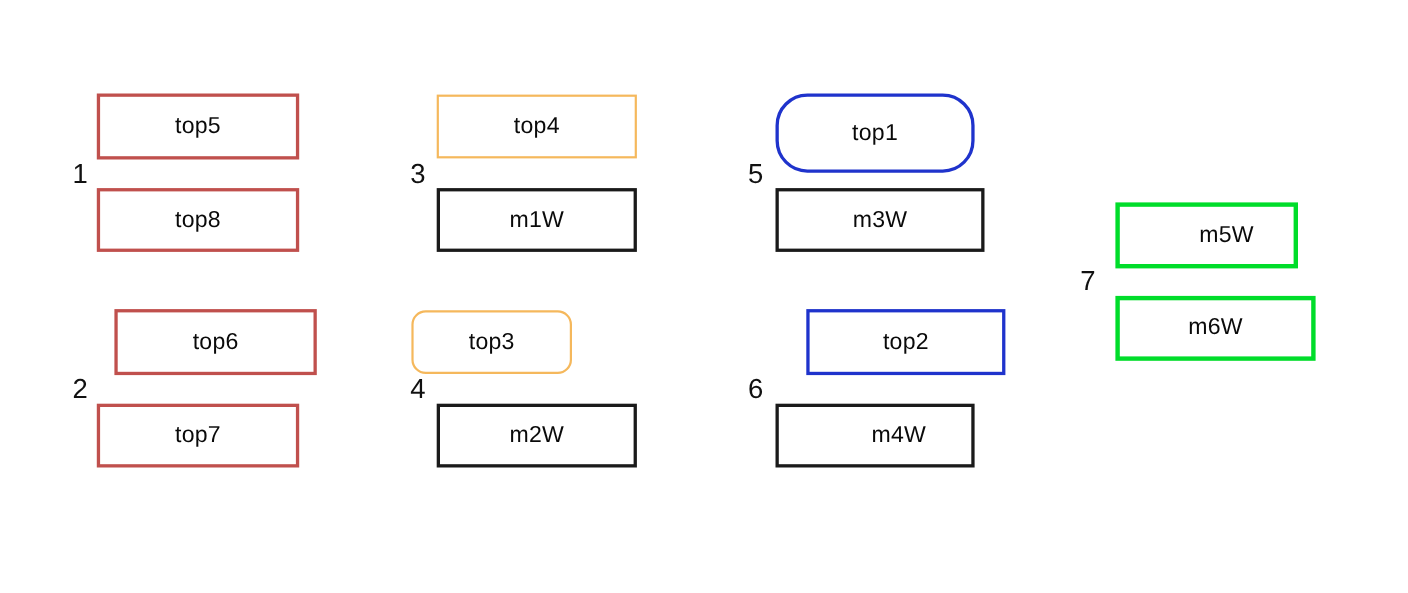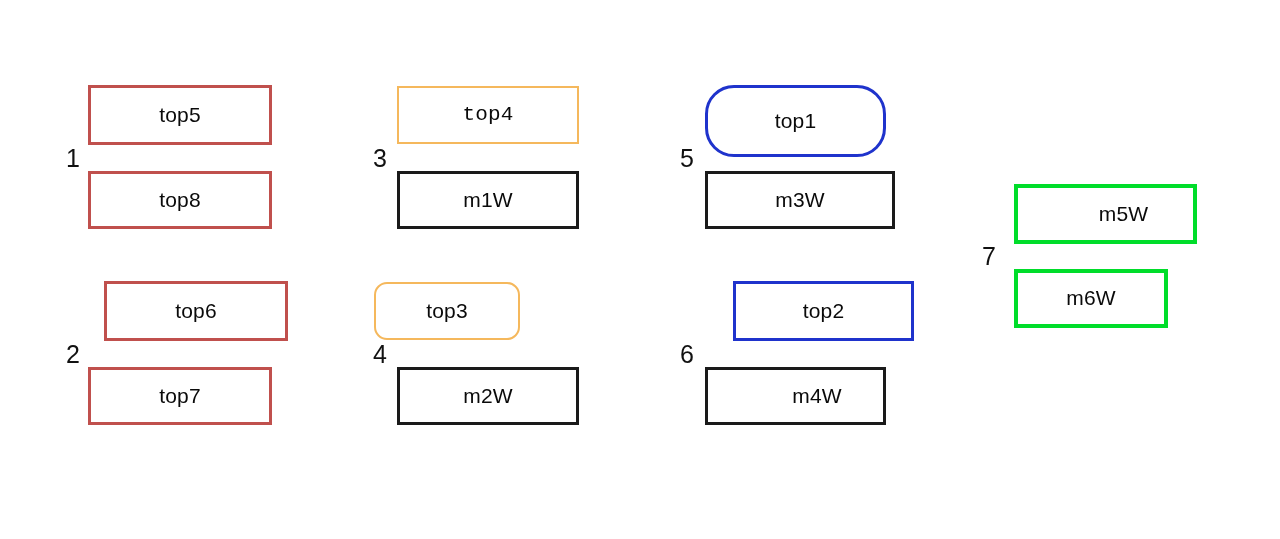--- a/index.html
+++ b/index.html
@@ -60,21 +60,21 @@
       <span class="box-label">top8</span>
     </div>
     <div class="group-index" style="left: 66px; top: 342px;">2</div>
     <div class="box bw-red" style="left: 104px; top: 281px; width: 184px; height: 60px; border-color: rgb(192, 80, 77);">
       <span class="box-label">top6</span>
     </div>
     <div class="box bw-red" style="left: 88px; top: 367px; width: 184px; height: 58px; border-color: rgb(192, 80, 77);">
       <span class="box-label">top7</span>
     </div>
     <div class="group-index" style="left: 373px; top: 146px;">3</div>
-    <div class="box bw-orange" style="left: 397px; top: 86px; width: 182px; height: 58px; border-color: rgb(245, 184, 92); font-family: Liberation Mono, monospace;">
+    <div class="box bw-orange" style="left: 397px; top: 86px; width: 182px; height: 58px; border-color: rgb(245, 184, 92);">
       <span class="box-label">top4</span>
     </div>
     <div class="box bw-black" style="left: 397px; top: 171px; width: 182px; height: 58px; border-color: rgb(26, 26, 26);">
       <span class="box-label">m1W</span>
     </div>
     <div class="group-index" style="left: 373px; top: 342px;">4</div>
     <div class="box bw-orange" style="left: 374px; top: 282px; width: 146px; height: 58px; border-color: rgb(245, 184, 92); border-radius: 13px;">
       <span class="box-label">top3</span>
     </div>
     <div class="box bw-black" style="left: 397px; top: 367px; width: 182px; height: 58px; border-color: rgb(26, 26, 26);">
@@ -88,19 +88,19 @@
       <span class="box-label">m3W</span>
     </div>
     <div class="group-index" style="left: 680px; top: 342px;">6</div>
     <div class="box bw-blue" style="left: 705px; top: 281px; width: 181px; height: 60px; border-color: rgb(31, 51, 204); margin-left: 28px;">
       <span class="box-label">top2</span>
     </div>
     <div class="box bw-black" style="left: 705px; top: 367px; width: 181px; height: 58px; border-color: rgb(26, 26, 26); padding-left: 43px;">
       <span class="box-label">m4W</span>
     </div>
     <div class="group-index" style="left: 982px; top: 244px;">7</div>
-    <div class="box bw-green" style="left: 1014px; top: 184px; width: 183px; height: 60px; border-color: rgb(0, 221, 42); padding-left: 36px;">
+    <div class="box bw-green" style="left: 1014px; top: 184px; width: 166px; height: 60px; border-color: rgb(0, 221, 42); padding-left: 36px;">
       <span class="box-label">m5W</span>
     </div>
-    <div class="box bw-green" style="left: 1014px; top: 269px; width: 154px; height: 59px; border-color: rgb(0, 221, 42);">
+    <div class="box bw-green" style="left: 1014px; top: 269px; width: 182px; height: 59px; border-color: rgb(0, 221, 42);">
       <span class="box-label">m6W</span>
     </div>
   </div>
 
 </body></html>

